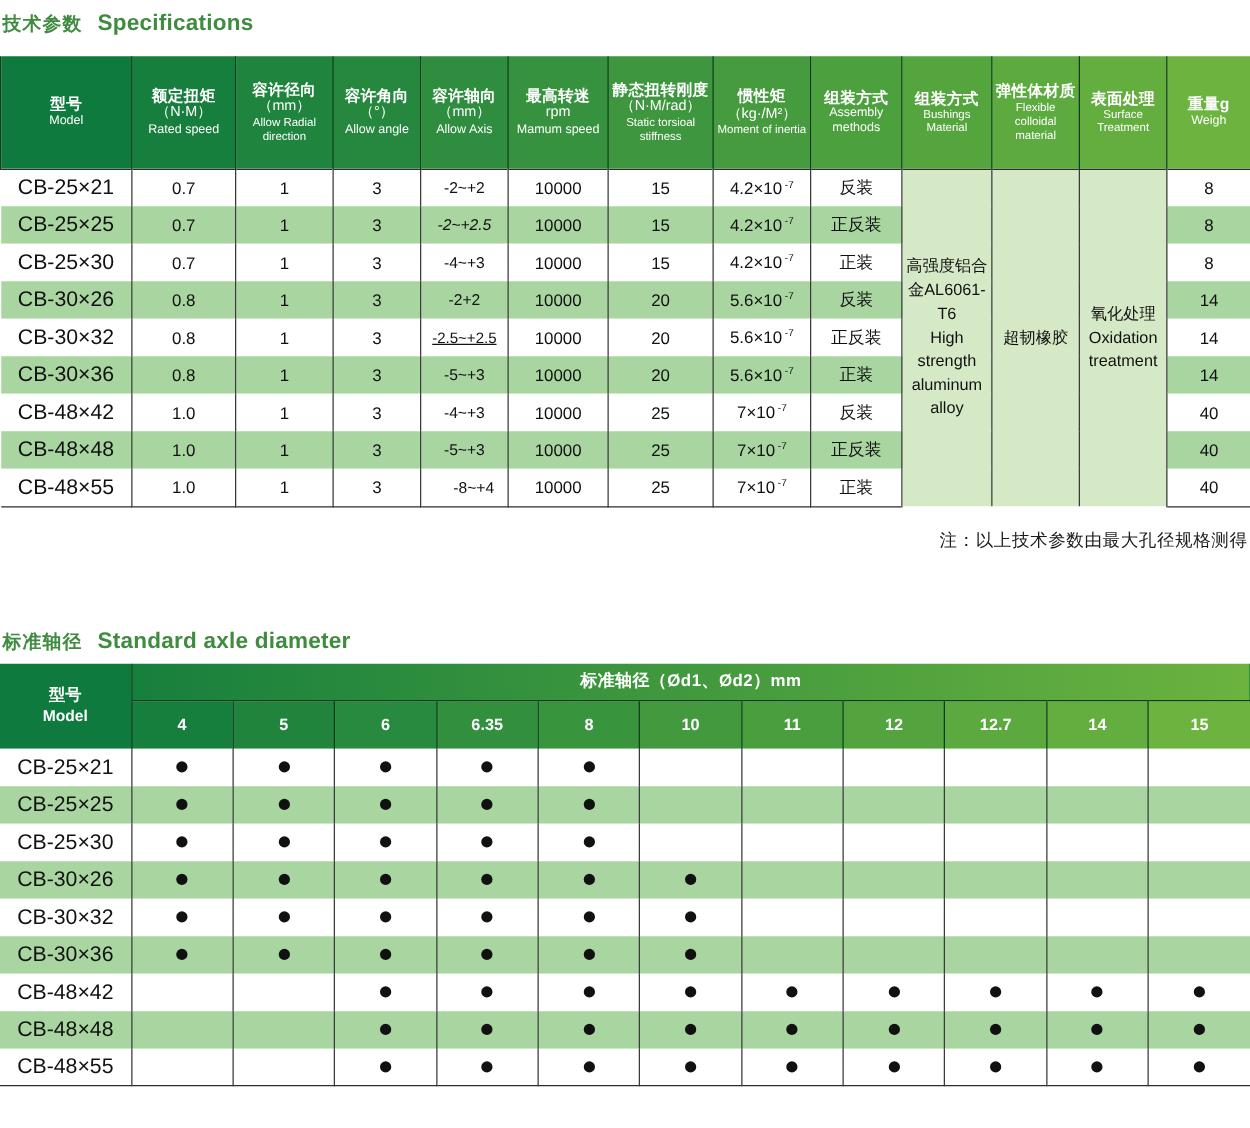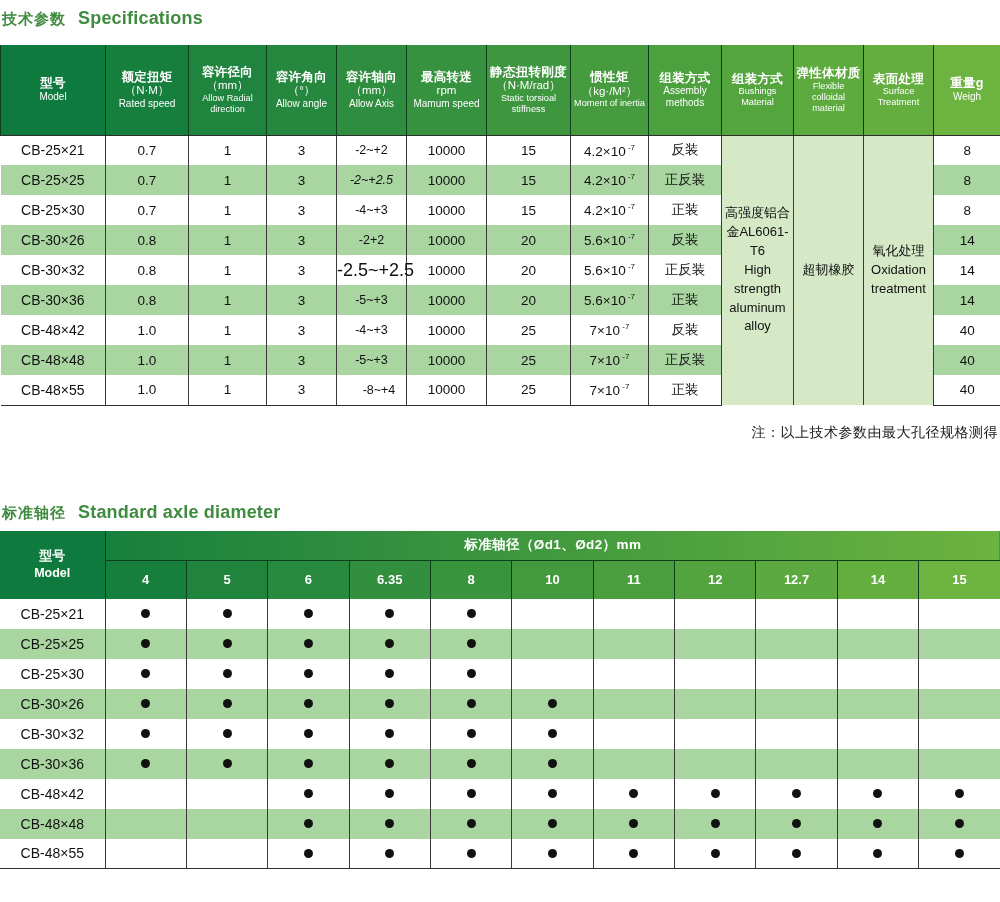--- a/index.html
+++ b/index.html
@@ -44,21 +44,21 @@
   
   .bcell {
     text-align: center;
     vertical-align: middle;
     font-size: 13.5px;
     color: #111;
     border-left: 1px solid #3a3a3a;
     border-right: 1px solid #3a3a3a;
     height: 30px;
   }
-  .bcell.model { font-size: 14px; border-left: none; }
+  .bcell.model { font-size: 17px; border-left: none; }
   .row-odd  td { background: #ffffff; }
   .row-even td { background: #a9d6a0; }
 
   
   .merged {
     background: #d6e9c6 !important;
     text-align: center;
     vertical-align: middle;
     line-height: 1.45;
     border-left: 1px solid #3a3a3a;
@@ -257,21 +257,21 @@
           <td class="bcell ">20</td>
           <td class="bcell"><span>5.6×10</span><span class="sup"> -7</span></td>
           <td class="bcell">反装</td>
           <td class="bcell" style="border-right: none;">14</td>
         </tr>
         <tr class="row-odd">
           <td class="bcell model">CB-30×32</td>
           <td class="bcell ">0.8</td>
           <td class="bcell ">1</td>
           <td class="bcell ">3</td>
-          <td class="bcell " style="font-size: 18px;">-2.5~+2.5</td>
+          <td class="bcell " style="font-size: 12px; text-decoration: underline;">-2.5~+2.5</td>
           <td class="bcell ">10000</td>
           <td class="bcell ">20</td>
           <td class="bcell"><span>5.6×10</span><span class="sup"> -7</span></td>
           <td class="bcell">正反装</td>
           <td class="bcell" style="border-right: none;">14</td>
         </tr>
         <tr class="row-even">
           <td class="bcell model">CB-30×36</td>
           <td class="bcell ">0.8</td>
           <td class="bcell ">1</td>

